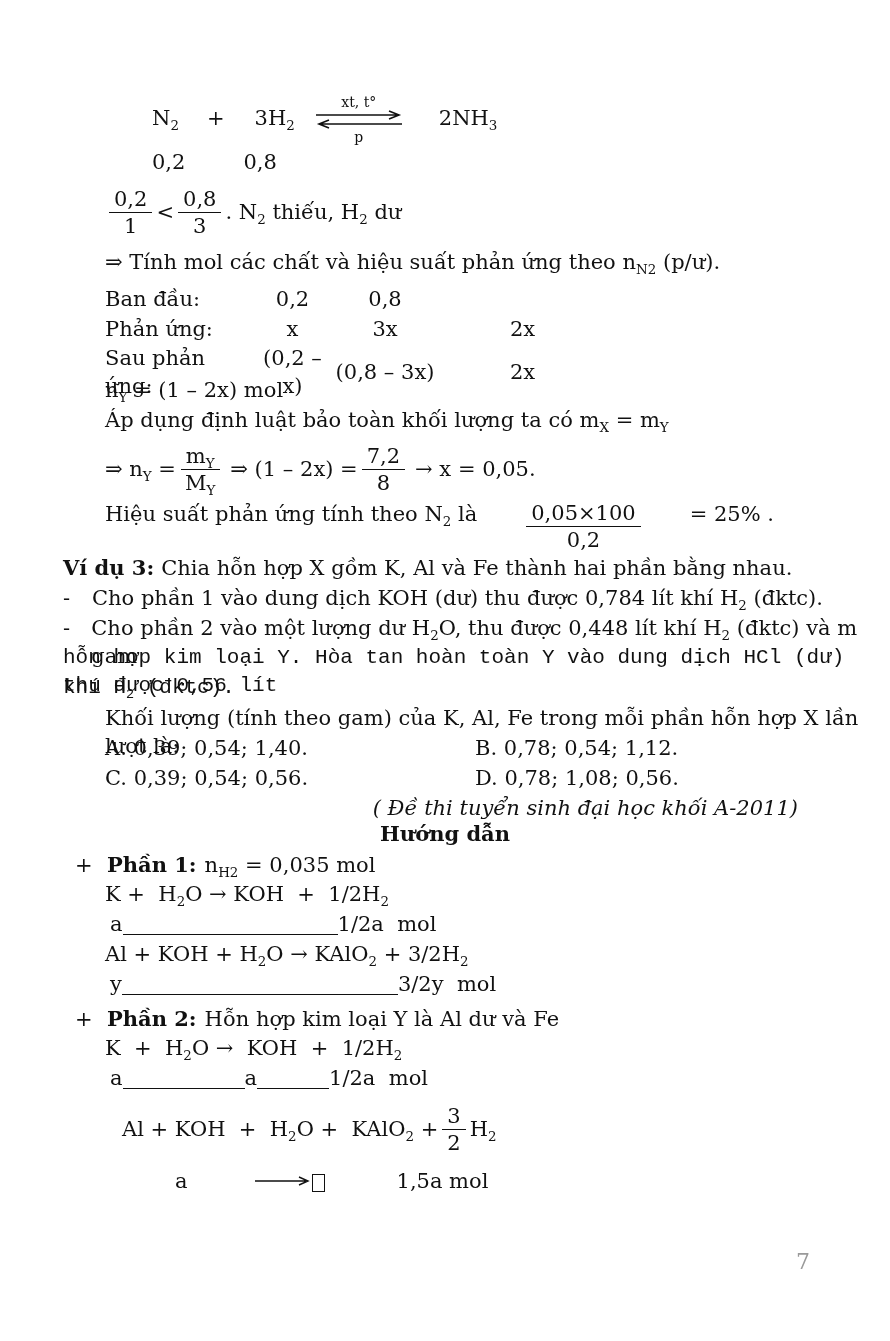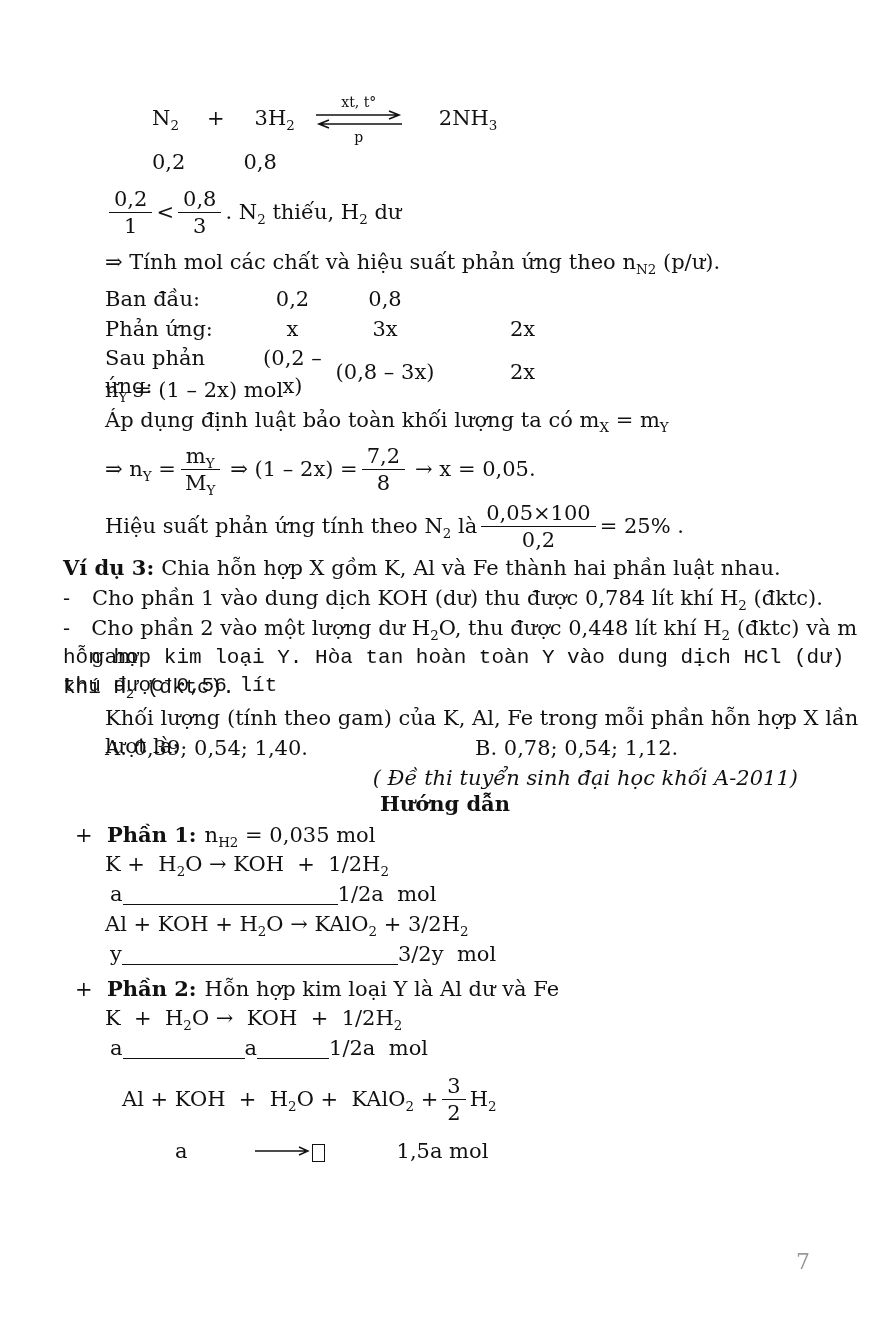--- a/index.html
+++ b/index.html
@@ -35,21 +35,21 @@
   .amounts .a2{margin-left:58px;}
   .cmp{margin:8px 0 0 105px;height:56px;display:flex;align-items:center;}
   .note{margin:8px 0 0 105px;height:30px;}
   .tbl{margin:6px 0 0 105px;}
   .tbl-row{display:grid;grid-template-columns:145px 85px 100px 175px;height:30px;align-items:center;}
   .tbl-row .c{text-align:center;}
   .ny{margin:2px 0 0 105px;height:30px;}
   .cons{margin:0 0 0 105px;height:30px;}
   .formula{margin:6px 0 0 105px;height:54px;display:flex;align-items:center;}
   .formula .m1{margin-left:6px;} 
-  .yieldrow{margin:4px 0 0 105px;height:52px;display:flex;align-items:center;}
+  .yieldrow{margin:4px 0 0 105px;height:52px;display:flex;align-items:flex-start;gap:45px;}
   .answer{margin:4px 0 0 105px;height:30px;}
   .vd3{margin:2px 0 0 63px;height:30px;}
   .vd3 .txt{margin-left:7px;}
   .bullet{margin:0 0 0 63px;height:30px;display:flex;}
   .bullet .dash{width:29px;}
   .contline{margin:0 10px 0 63px;height:30px;font-family:Liberation Mono, monospace;}
   .question{margin:0 0 0 105px;height:30px;}
   .optrow{margin:0 0 0 105px;height:30px;display:flex;}
   .optrow .optL{width:370px;}
   .source{height:26px;text-align:right;padding-right:92px;}
@@ -147,40 +147,44 @@
     <span data-bind-rich="s1.yield.lead"><span>Hiệu suất phản ứng tính theo N</span><sub>2</sub><span> là</span></span>
     <span class="frac">
       <span class="num" data-bind="s1.yield.fn">0,05×100</span>
       <span class="den" data-bind="s1.yield.fd">0,2</span>
     </span>
     <span data-bind="s1.yield.tail">= 25% .</span>
   </div>
 
 
   <div class="vd3">
-    <span class="b" data-bind="s2.title_label">Ví dụ 3:</span><span class="txt" data-bind="s2.title_text">Chia hỗn hợp X gồm K, Al và Fe thành hai phần luật nhau.</span>
+    <span class="b" data-bind="s2.title_label">Ví dụ 3:</span><span class="txt" data-bind="s2.title_text">Chia hỗn hợp X gồm K, Al và Fe thành hai phần bằng nhau.</span>
   </div>
 
   <div class="bullet">
     <span class="dash" data-bind="s2.dash">-</span>
     <span data-bind-rich="s2.b1"><span>Cho phần 1 vào dung dịch KOH (dư) thu được 0,784 lít khí H</span><sub>2</sub><span> (đktc).</span></span>
   </div>
 
   <div class="bullet">
     <span class="dash" data-bind="s2.dash">-</span>
     <span data-bind-rich="s2.b2_l1"><span>Cho phần 2 vào một lượng dư H</span><sub>2</sub><span>O, thu được 0,448 lít khí H</span><sub>2</sub><span> (đktc) và m gam</span></span>
   </div>
   <div class="contline" data-bind-rich="s2.b2_l2"><span>hỗn hợp kim loại Y. Hòa tan hoàn toàn Y vào dung dịch HCl (dư) thu được 0,56 lít</span></div>
   <div class="contline" data-bind-rich="s2.b2_l3"><span>khí H</span><sub>2</sub><span> (đktc).</span></div>
 
   <div class="question" data-bind="s2.question">Khối lượng (tính theo gam) của K, Al, Fe trong mỗi phần hỗn hợp X lần lượt là:</div>
 
   <div class="optrow">
     <span class="optL" data-bind="s2.optA">A. 0,39; 0,54; 1,40.</span>
     <span data-bind="s2.optB">B. 0,78; 0,54; 1,12.</span>
+  </div>
+  <div class="optrow">
+    <span class="optL" data-bind="s2.optC">C. 0,39; 0,54; 0,56.</span>
+    <span data-bind="s2.optD">D. 0,78; 1,08; 0,56.</span>
   </div>
 
   <div class="source i" data-bind="s2.source">( Đề thi tuyển sinh đại học khối A-2011)</div>
   <div class="guide b" data-bind="s2.guide">Hướng dẫn</div>
 
   <div class="part">
     <span class="plus" data-bind="s3.plus">+</span>
     <span class="lbl b" data-bind="s3.p1_label">Phần 1:</span>
     <span data-bind-rich="s3.p1_formula"><span>n</span><sub>H2</sub><span> = 0,035 mol</span></span>
   </div>

